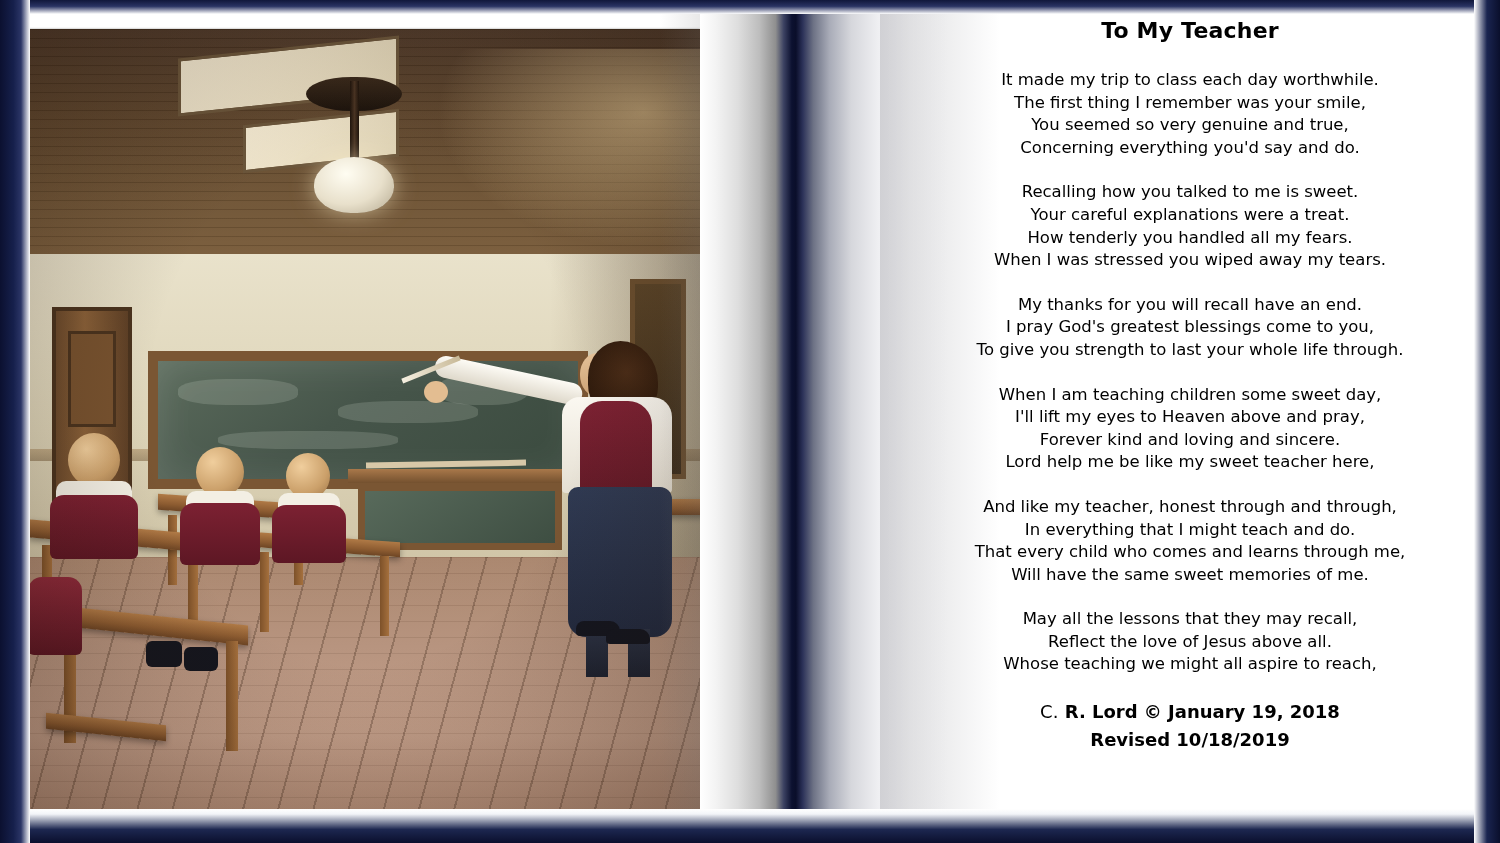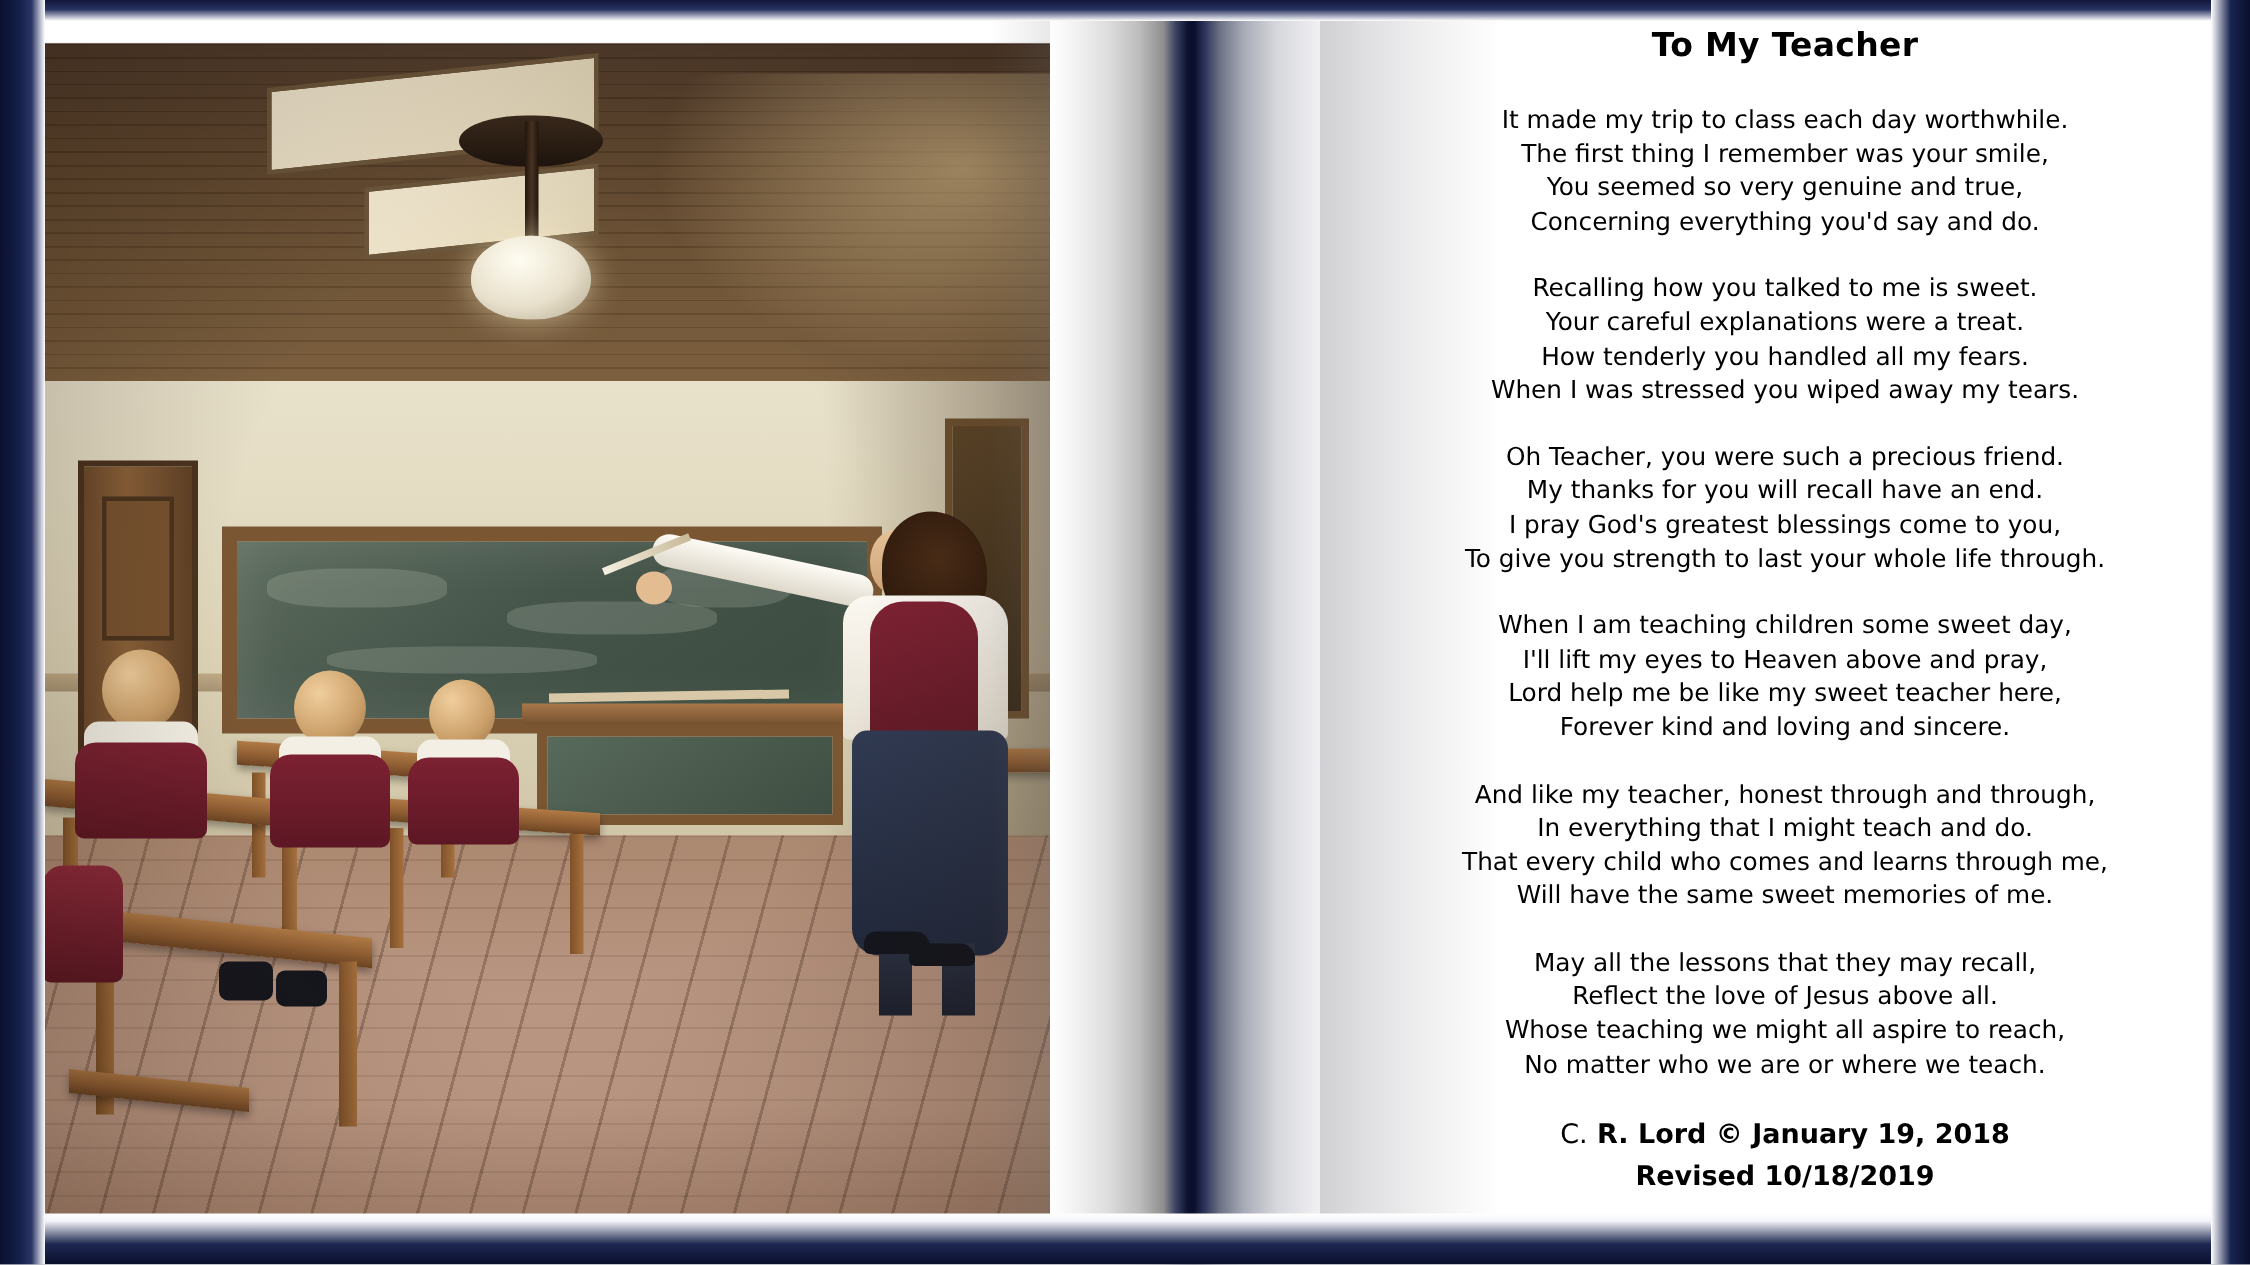--- a/index.html
+++ b/index.html
@@ -447,45 +447,43 @@
       </div>
 
       <div class="stanza">
         <div class="line">Recalling how you talked to me is sweet.</div>
         <div class="line">Your careful explanations were a treat.</div>
         <div class="line">How tenderly you handled all my fears.</div>
         <div class="line">When I was stressed you wiped away my tears.</div>
       </div>
 
       <div class="stanza">
-        <div class="line">Oh Teacher, you were such a precious friend.</div>
         <div class="line">My thanks for you will recall have an end.</div>
         <div class="line">I pray God's greatest blessings come to you,</div>
         <div class="line">To give you strength to last your whole life through.</div>
       </div>
 
       <div class="stanza">
         <div class="line">When I am teaching children some sweet day,</div>
         <div class="line">I'll lift my eyes to Heaven above and pray,</div>
+        <div class="line">Forever kind and loving and sincere.</div>
         <div class="line">Lord help me be like my sweet teacher here,</div>
-        <div class="line">Forever kind and loving and sincere.</div>
       </div>
 
       <div class="stanza">
         <div class="line">And like my teacher, honest through and through,</div>
         <div class="line">In everything that I might teach and do.</div>
         <div class="line">That every child who comes and learns through me,</div>
         <div class="line">Will have the same sweet memories of me.</div>
       </div>
 
       <div class="stanza">
         <div class="line">May all the lessons that they may recall,</div>
         <div class="line">Reflect the love of Jesus above all.</div>
         <div class="line">Whose teaching we might all aspire to reach,</div>
-        <div class="line">No matter who we are or where we teach.</div>
       </div>
 
       <div class="credit">
         <div><span class="c-initial">C.</span> <span>R. Lord © January 19, 2018</span></div>
         <div>Revised 10/18/2019</div>
       </div>
 
     </div>
   </div>
 

